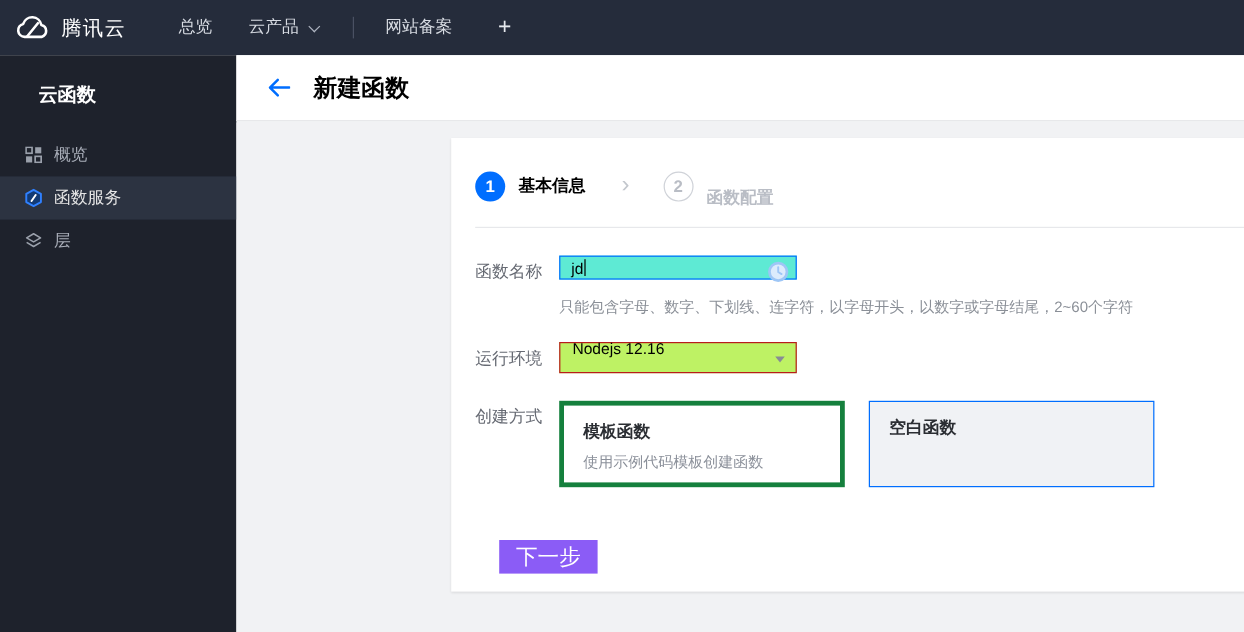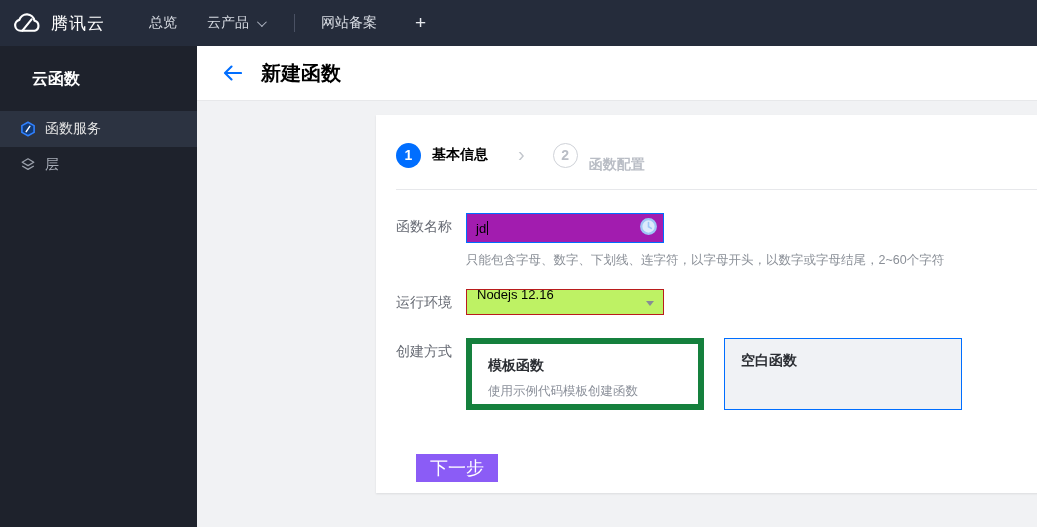--- a/index.html
+++ b/index.html
@@ -50,39 +50,39 @@
   .step-label.pending { color:#b9bdc5;margin-top:20px; }
   .step-chevron { color:#c3c7cd; font-size:20px; margin:0 28px 2px 30px; }
 
   .rule { border-top:1px solid #e7e8eb; margin:21px 0 0 20px; }
 
   
   .form { margin:23px 0 0 20px; }
   .form-row { display:flex; }
   .form-label { width:70px; flex-shrink:0; font-size:14px; color:#666a73; line-height:26px; }
 
-  .input-wrap { position:relative; width:198px; height:30px; border:1px solid #006eff; background:#a21caf;
+  .input-wrap { position:relative; width:198px; height:20px; border:1px solid #006eff; background:#5eead4;
                 display:flex; align-items:center; padding:0 26px 0 9px; cursor:text; }
   .input-text { font-size:13px; color:#000000; }
   .text-caret { width:1px; height:14px; background:#000; margin-left:1px; animation:blink 1s step-end infinite; }
   @keyframes blink { 50% { opacity:0; } }
   .input-clock { position:absolute; right:5px; top:3px; }
 
   .form-help { margin:9px 0 0 70px; font-size:12.5px; color:#8a8f97; }
 
   .row-runtime { margin-top:20px; }
   .select-box { position:relative; width:198px; height:26px; border:1px solid #b91c1c; background:#bef264;
                 display:flex; align-items:center; padding:0 22px 16px 10px; cursor:pointer; }
   .select-value { font-size:13px; color:#000000; }
   .select-caret { position:absolute; right:9px; top:11px; width:0; height:0;
                   border-left:4px solid transparent; border-right:4px solid transparent; border-top:5px solid #878c94; }
 
   .row-method { margin-top:23px; }
   .method-cards { display:flex; gap:20px; }
-  .method-card { width:238px; height:72px; border:6px solid #15803d; background:#ffffff; padding:13px 16px 0 16px; cursor:pointer; }
+  .method-card { width:238px; height:72px; border:4px solid #15803d; background:#ffffff; padding:13px 16px 0 16px; cursor:pointer; }
   .method-card.selected { border:1px solid #006eff; background:#f0f2f5; }
   .method-title { font-size:14px; font-weight:bold; color:#2b2e33; }
   .method-desc { font-size:12.5px; color:#8b909a; margin-top:8px; }
 
   .next-btn { display:block; margin:44px 0 0 20px; width:82px; height:28px; background:#8b5cf6; color:#ffffff;
               font-size:18px; border:none; cursor:pointer; font-family:inherit; }
 </style>
 </head>
 <body>
 
@@ -108,20 +108,31 @@
     <span class="topnav-item">
       <span>网站备案</span>
     </span>
     <span class="topnav-plus">+</span>
   </div>
 </div>
 
 <div class="sidebar">
   <div class="sidebar-title">云函数</div>
 
+  <div class="side-item">
+    <span class="side-icon">
+      <svg width="14" height="14" viewBox="0 0 14 14">
+        <rect x="0.7" y="0.7" width="5" height="5" fill="none" stroke="#9aa0ab" stroke-width="1.4"></rect>
+        <rect x="8.3" y="0.7" width="5.1" height="5.1" fill="#9aa0ab"></rect>
+        <rect x="0.7" y="8.3" width="5.1" height="5.1" fill="#9aa0ab"></rect>
+        <rect x="8.3" y="8.3" width="5" height="5" fill="none" stroke="#9aa0ab" stroke-width="1.4"></rect>
+      </svg>
+    </span>
+    <span>概览</span>
+  </div>
 
   <div class="side-item active">
     <span class="side-icon">
       <svg width="16" height="16" viewBox="0 0 16 16">
         <polygon points="8,1.2 14.1,4.6 14.1,11.4 8,14.8 1.9,11.4 1.9,4.6" fill="#123a74" stroke="#2f80ff" stroke-width="1.6" stroke-linejoin="round"></polygon>
         <line x1="6.2" y1="10.6" x2="9.8" y2="5.4" stroke="#ffffff" stroke-width="1.5" stroke-linecap="round"></line>
       </svg>
     </span>
     <span>函数服务</span>
   </div>

